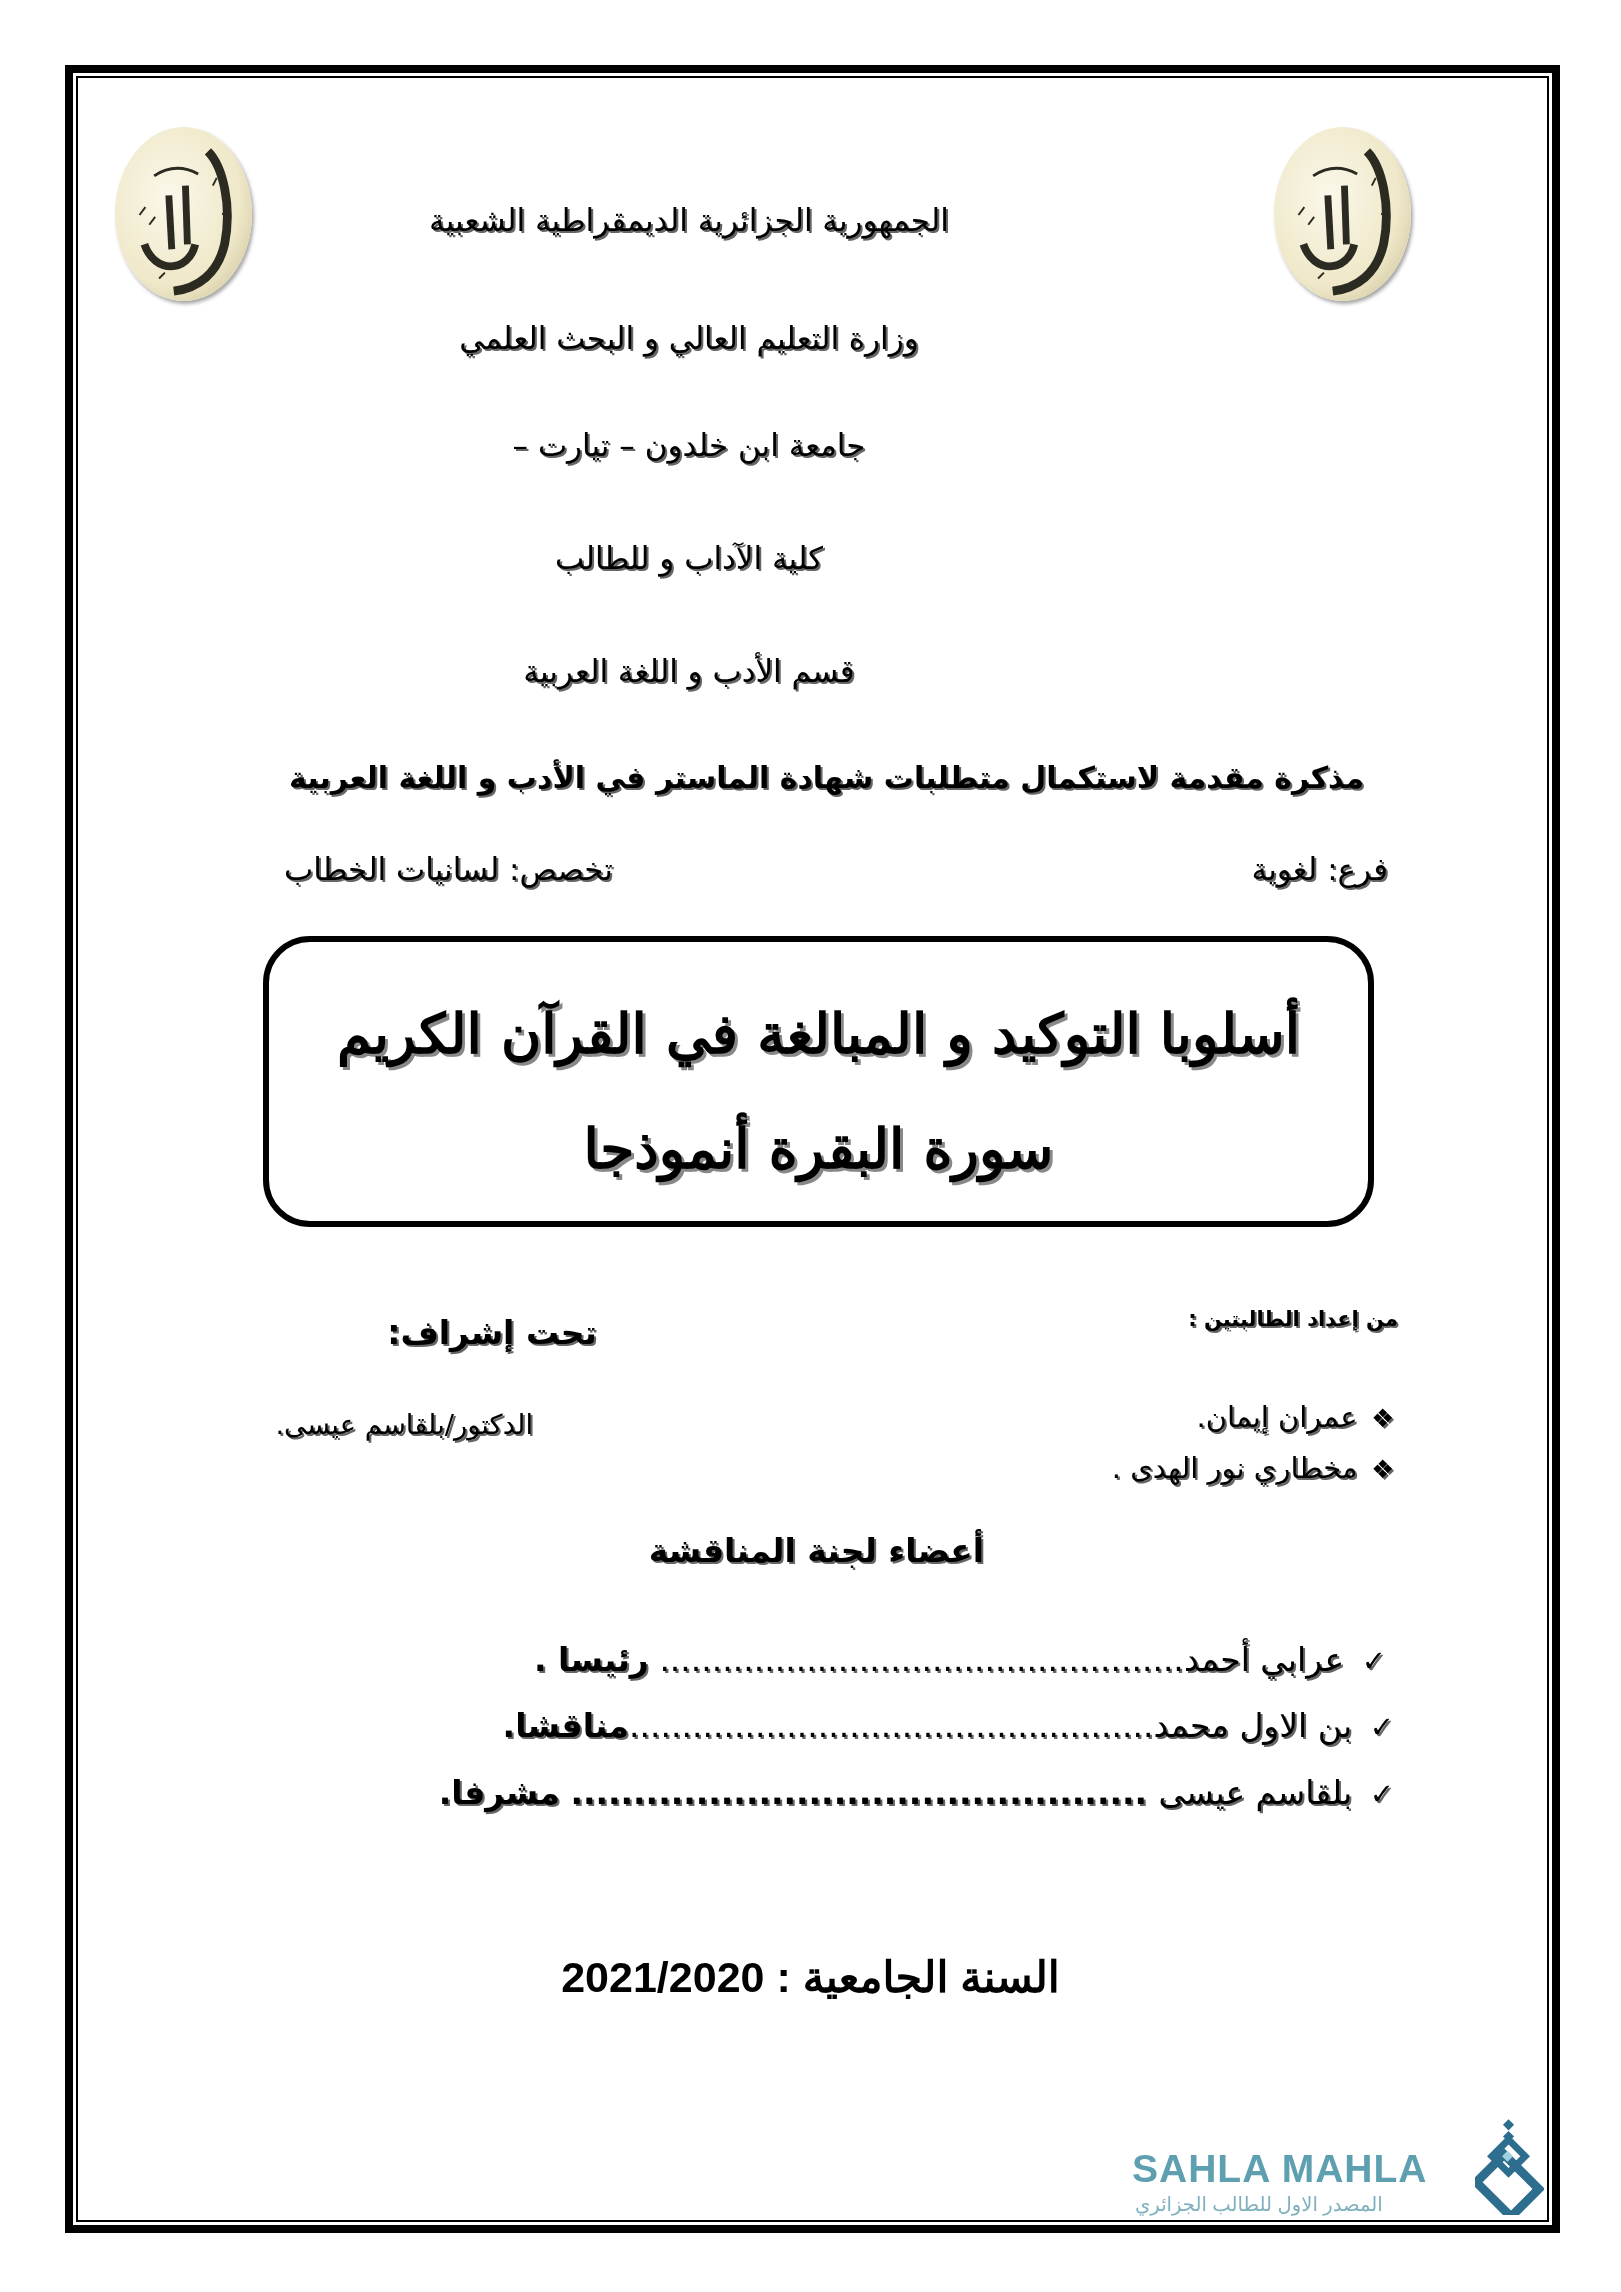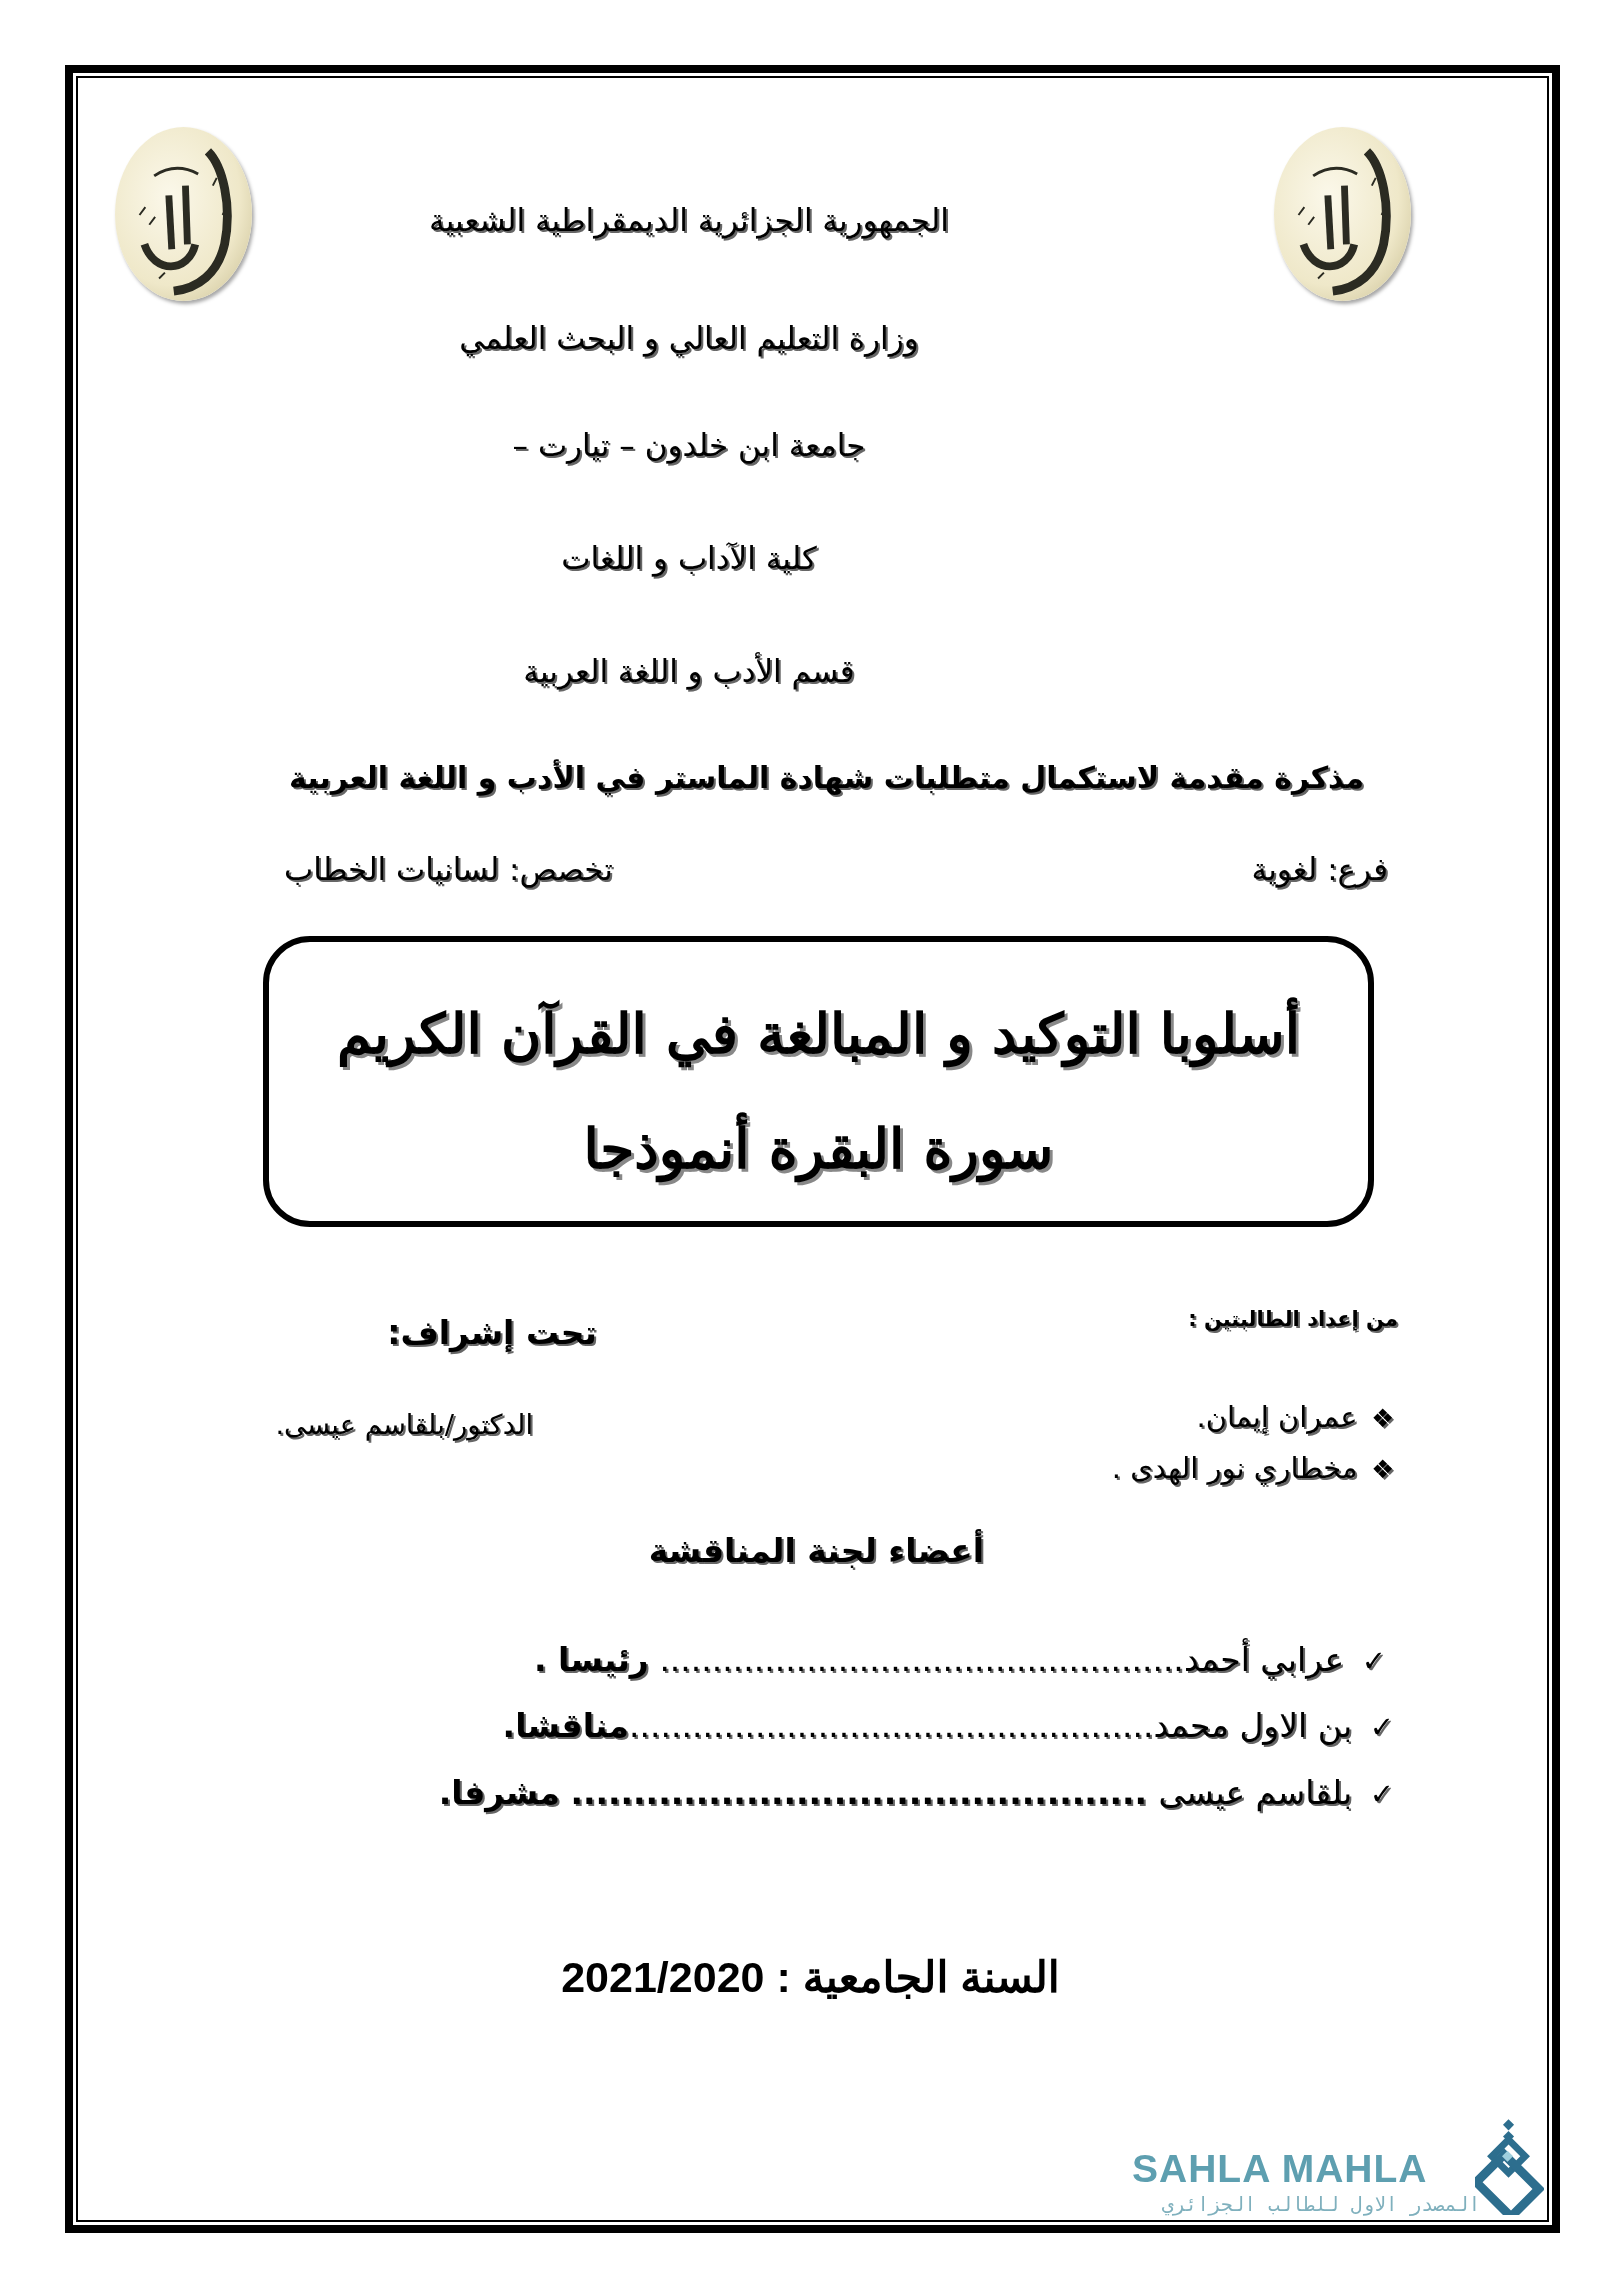--- a/index.html
+++ b/index.html
@@ -42,22 +42,22 @@
     .check { display: inline-block; margin-left: 17.6px; font-size: 29px; }
     .year {
       position: absolute; left: 0; width: 1621px; top: 1952px; text-align: center; direction: rtl;
       font-family: "Liberation Sans", sans-serif; font-weight: bold; font-size: 43px;
     }
     .wm-brand {
       position: absolute; left: 1132px; top: 2147px; font-family: "Liberation Sans", sans-serif;
       font-size: 39px; color: #5e9fb0; letter-spacing: 1px; font-weight: bold;
     }
     .wm-sub {
-      position: absolute; left: 1135px; top: 2193px; width: 372px; text-align: center; direction: rtl;
-      font-size: 19.6px; color: #7fb0bd; font-family: Liberation Mono, monospace;
+      position: absolute; left: 1135px; top: 2193px; width: 372px; text-align: left; direction: rtl;
+      font-size: 19.6px; color: #7fb0bd; font-family: Liberation Sans, sans-serif;
     }
     .wm-icon { position: absolute; left: 1475px; top: 2117px; }
   </style>
 </head>
 <body>
 
 <div class="frame-outer">
   <div class="frame-inner"></div>
 </div>
 
@@ -78,21 +78,21 @@
     <path d="M55 70 L58 125" stroke="#2b2b22" stroke-width="7"></path>
     <path d="M72 60 L74 120" stroke="#2b2b22" stroke-width="7"></path>
     <path d="M40 50 C55 40 70 40 85 48" stroke="#2b2b22" stroke-width="3" fill="none"></path>
     <path d="M25 90 l6 -8 M35 100 l6 -8 M100 60 l4 -8 M110 90 l4 -8 M45 155 l6 -6" stroke="#2b2b22" stroke-width="2"></path>
   </svg>
 </div>
 
 <div class="line shadow" style="top:199px;">الجمهورية الجزائرية الديمقراطية الشعبية</div>
 <div class="line shadow" style="top:317px;">وزارة التعليم العالي و البحث العلمي</div>
 <div class="line shadow" style="top:424px;">جامعة ابن خلدون – تيارت –</div>
-<div class="line shadow" style="top:537px;">كلية الآداب و اللغات</div>
+<div class="line shadow" style="top:537px;">كلية الآداب و للطالب</div>
 <div class="line shadow" style="top:650px;">قسم الأدب و اللغة العربية</div>
 
 <div class="row shadow bold" style="top:760px; right:257px; font-size:30px;">مذكرة مقدمة لاستكمال متطلبات  شهادة الماستر في الأدب و اللغة العربية</div>
 <div class="row shadow" style="top:851px; right:233px; font-size:31px;">فرع: لغوية</div>
 <div class="row shadow" style="top:851px; right:1008px; font-size:31px;">تخصص: لسانيات الخطاب</div>
 
 <div class="title-box">
   <div class="title-line" style="top:174px;">سورة البقرة أنموذجا</div>
   <div class="title-line" style="top:59px;">أسلوبا التوكيد و المبالغة في القرآن الكريم</div>
 </div>

